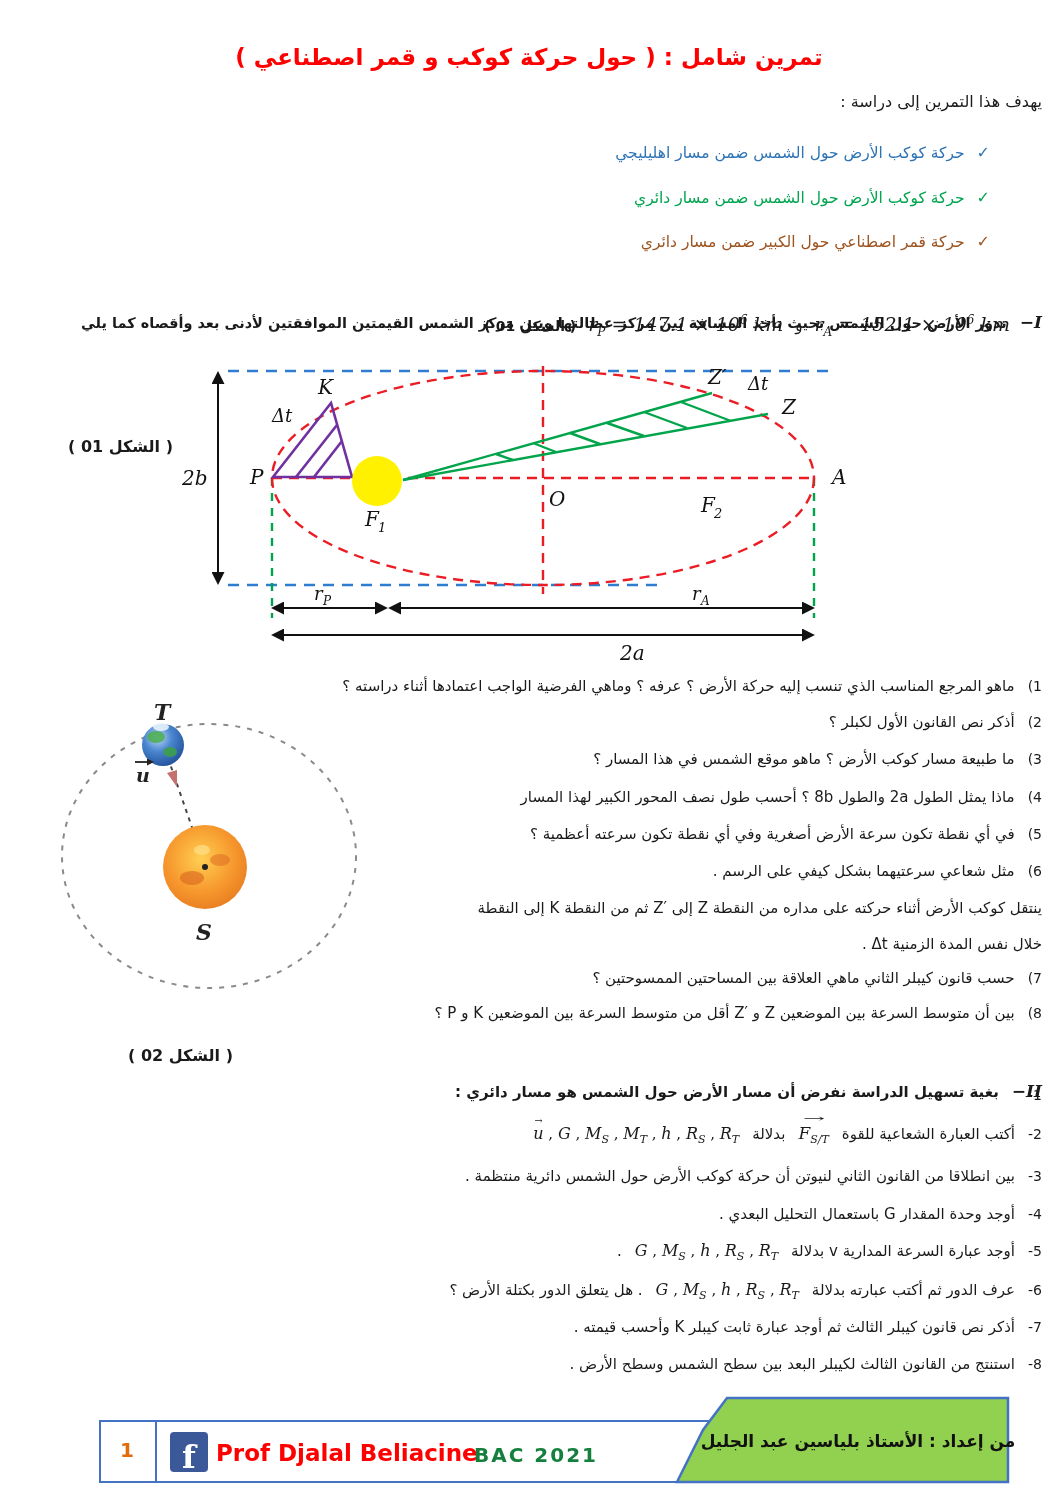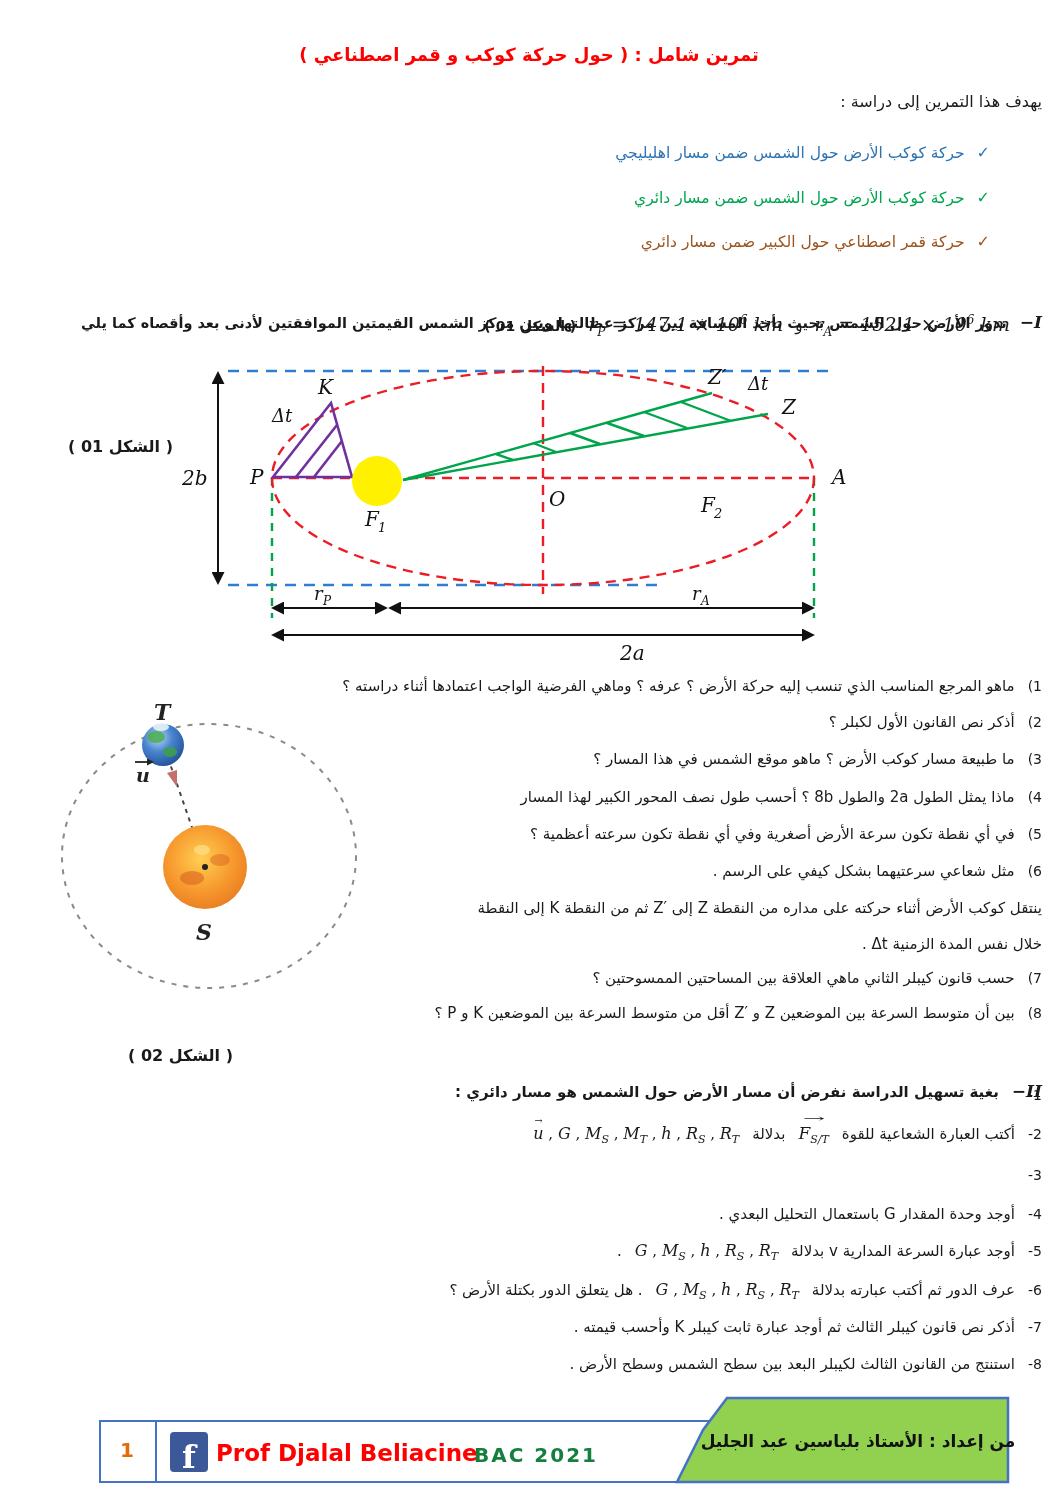--- a/index.html
+++ b/index.html
@@ -1,20 +1,20 @@
 <!DOCTYPE html>
 <html lang="ar"><head>
 <meta charset="utf-8">
 <style>
   html,body{margin:0;padding:0;}
   body{width:1058px;height:1497px;position:relative;background:#ffffff;overflow:hidden;
        font-family:"DejaVu Sans",sans-serif;color:#1a1a1a;}
   .abs{position:absolute;}
   .ar{font-family:"DejaVu Sans",sans-serif;}
-  .page-title{top:44px;left:0;width:100%;text-align:center;font-size:18px;font-weight:bold;color:#FF0000;}
+  .page-title{top:44px;left:0;width:100%;text-align:center;font-size:23px;font-weight:bold;color:#FF0000;}
   .intro{top:92px;right:16px;font-size:16px;direction:rtl;}
   .obj-row{display:flex;direction:rtl;gap:12px;right:68px;font-size:15.5px;align-items:baseline;}
   .check{font-weight:bold;font-size:16px;}
   .obj-blue{color:#2E74B5;} .obj-green{color:#00A550;} .obj-brown{color:#9C5420;}
   .row{position:absolute;display:flex;direction:rtl;gap:13px;right:16px;left:56px;
        justify-content:flex-start;align-items:baseline;font-size:15px;line-height:1.35;}
   .qnum{direction:ltr;unicode-bidi:bidi-override;font-size:14px;flex:0 0 auto;}
   .qtext{direction:rtl;}
   .lead-txt{font-weight:bold;font-size:14.5px;margin-top:38px;}
   .sec-marker{font-family:"DejaVu Serif",serif;font-style:italic;font-weight:bold;font-size:17px;
@@ -242,20 +242,21 @@
 <div class="row" style="top:1122px;">
   <span class="qnum">-2</span>
   <span class="qtext">أكتب العبارة الشعاعية للقوة</span>
   <span class="mvar vec vec-long" style="font-size:17px;"><span>F</span><sub>S/T</sub></span>
   <span class="qtext">بدلالة</span>
   <span class="mathlist"><span class="mvar vec">u</span><span class="msep"> , </span><span class="mvar">G</span><span class="msep"> , </span><span class="mvar">M<sub>S</sub></span><span class="msep"> , </span><span class="mvar">M<sub>T</sub></span><span class="msep"> , </span><span class="mvar">h</span><span class="msep"> , </span><span class="mvar">R<sub>S</sub></span><span class="msep"> , </span><span class="mvar">R<sub>T</sub></span></span>
 </div>
 
 <div class="row" style="top:1166px;">
   <span class="qnum">-3</span>
+  <span class="qtext">بين انطلاقا من القانون الثاني لنيوتن أن   حركة كوكب الأرض حول الشمس دائرية منتظمة .</span>
 </div>
 
 <div class="row" style="top:1204px;">
   <span class="qnum">-4</span>
   <span class="qtext">أوجد وحدة المقدار G باستعمال التحليل البعدي .</span>
 </div>
 
 <div class="row" style="top:1240px;">
   <span class="qnum">-5</span>
   <span class="qtext">أوجد عبارة السرعة المدارية v بدلالة</span>

